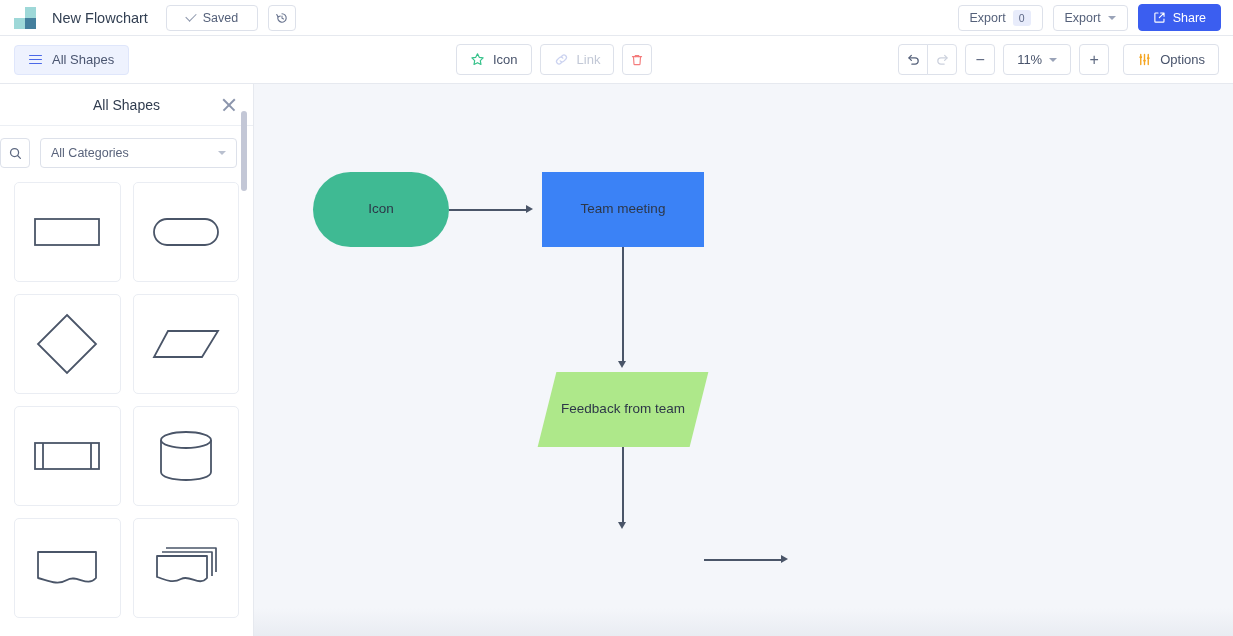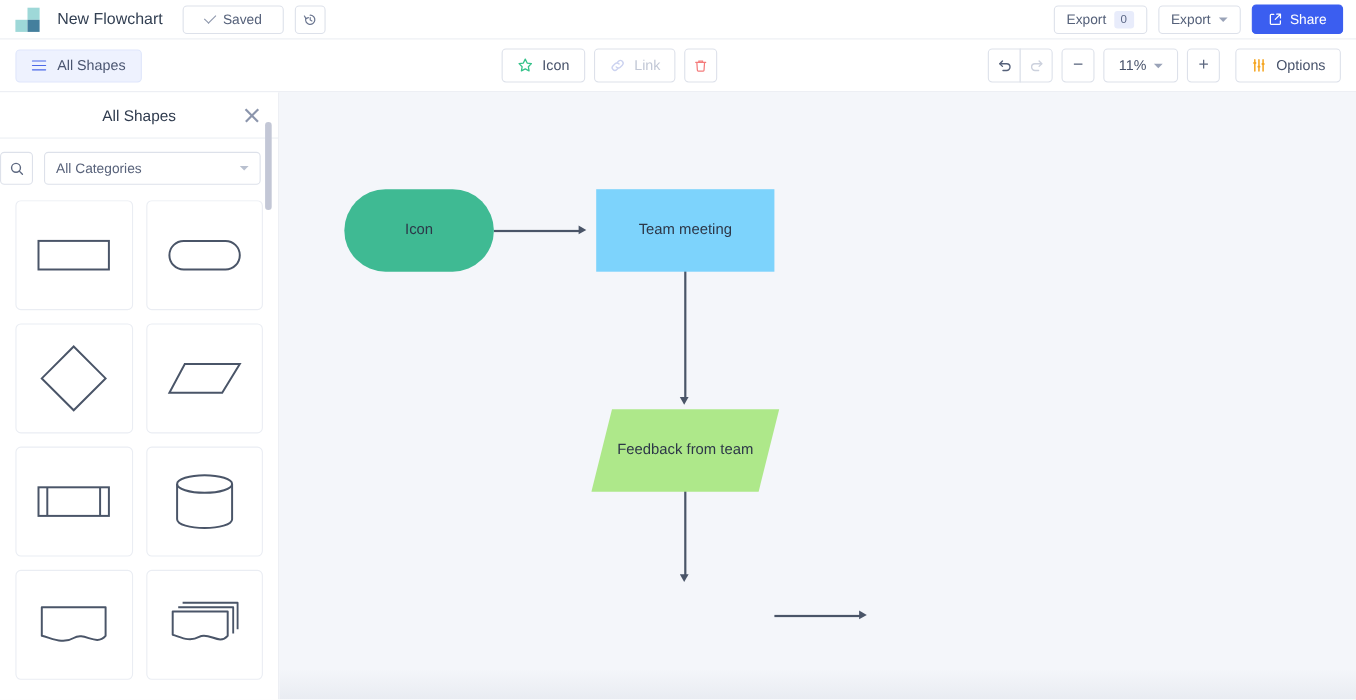--- a/index.html
+++ b/index.html
@@ -261,21 +261,21 @@
     display: flex;
     align-items: center;
     justify-content: center;
     text-align: center;
     font-size: 13.5px;
     color: #2d3748;
     line-height: 1.55;
     cursor: pointer;
   }
   .node.teal { background: #3fba93; border-radius: 62px; }
-  .node.green { background: #7dd3fc; }
+  .node.green { background: #3b82f6; }
   .node.para {
     background: transparent;
   }
   .node.para .para-bg {
     position: absolute; inset: 0;
     background: #aee88a;
     transform: skewX(-14deg);
   }
   .node.para .lbl { position: relative; z-index: 1; }
 

